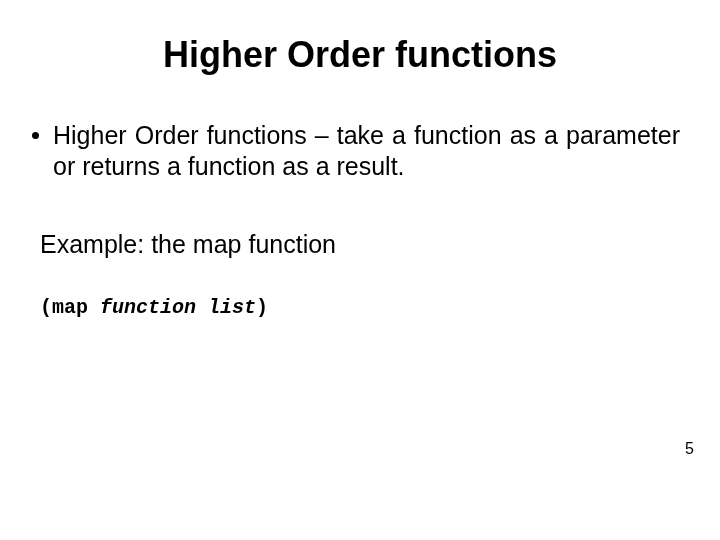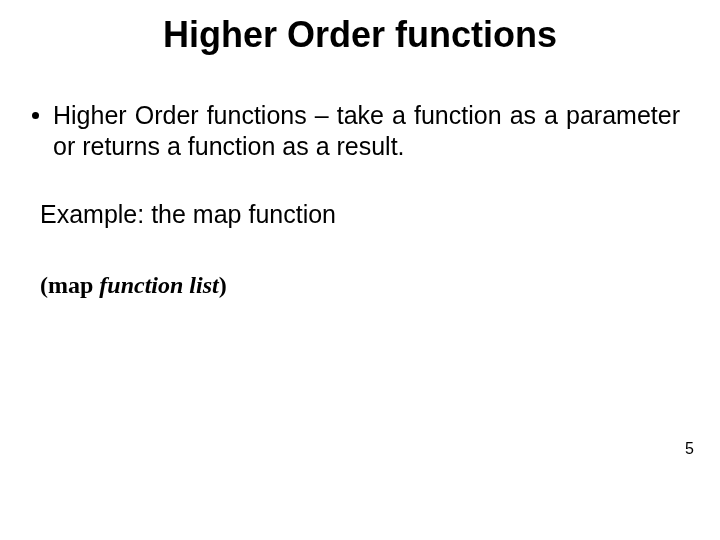--- a/index.html
+++ b/index.html
@@ -1,24 +1,24 @@
 <!DOCTYPE html>
 <html><head>
 <meta charset="utf-8">
 <style>
   * { margin: 0; padding: 0; box-sizing: border-box; }
   html, body { width: 720px; height: 540px; background: #fff; font-family: Arial, Helvetica, sans-serif; color: #000; }
-  .slide { width: 720px; height: 474px; position: relative; padding: 8px 40px 30px 40px; }
+  .slide { width: 720px; height: 474px; position: relative; padding: 28px 40px 30px 40px; }
   .title { font-size: 36px; text-align: center; margin-top: 6px; margin-bottom: 44px; }
   .body { font-size: 25px; line-height: 1.25; }
-  .bullet { display: flex; align-items: flex-start; margin-bottom: 36px; }
+  .bullet { display: flex; align-items: flex-start; margin-bottom: 46px; }
   .bullet .dot { width: 7px; height: 7px; border-radius: 50%; background: #000; flex: 0 0 auto; margin-top: 12px; margin-right: 14px; margin-left: -8px; }
   .bullet .txt { flex: 1; text-align: justify; }
   .example-label { font-size: 25px; margin-bottom: 6px; }
-  .code { font-family: Liberation Serif, serif; font-size: 24px; font-weight: bold; line-height: 1.4; white-space: pre; }
+  .code { font-family: Liberation Mono, monospace; font-size: 20px; font-weight: bold; line-height: 1.4; white-space: pre; }
   .code .ital { font-style: italic; }
   .page-num { position: absolute; right: 26px; bottom: 16px; font-size: 16px; }
 </style>
 </head>
 <body>
 
 <div class="slide">
 
   <h1 class="title">Higher Order functions</h1>
 

